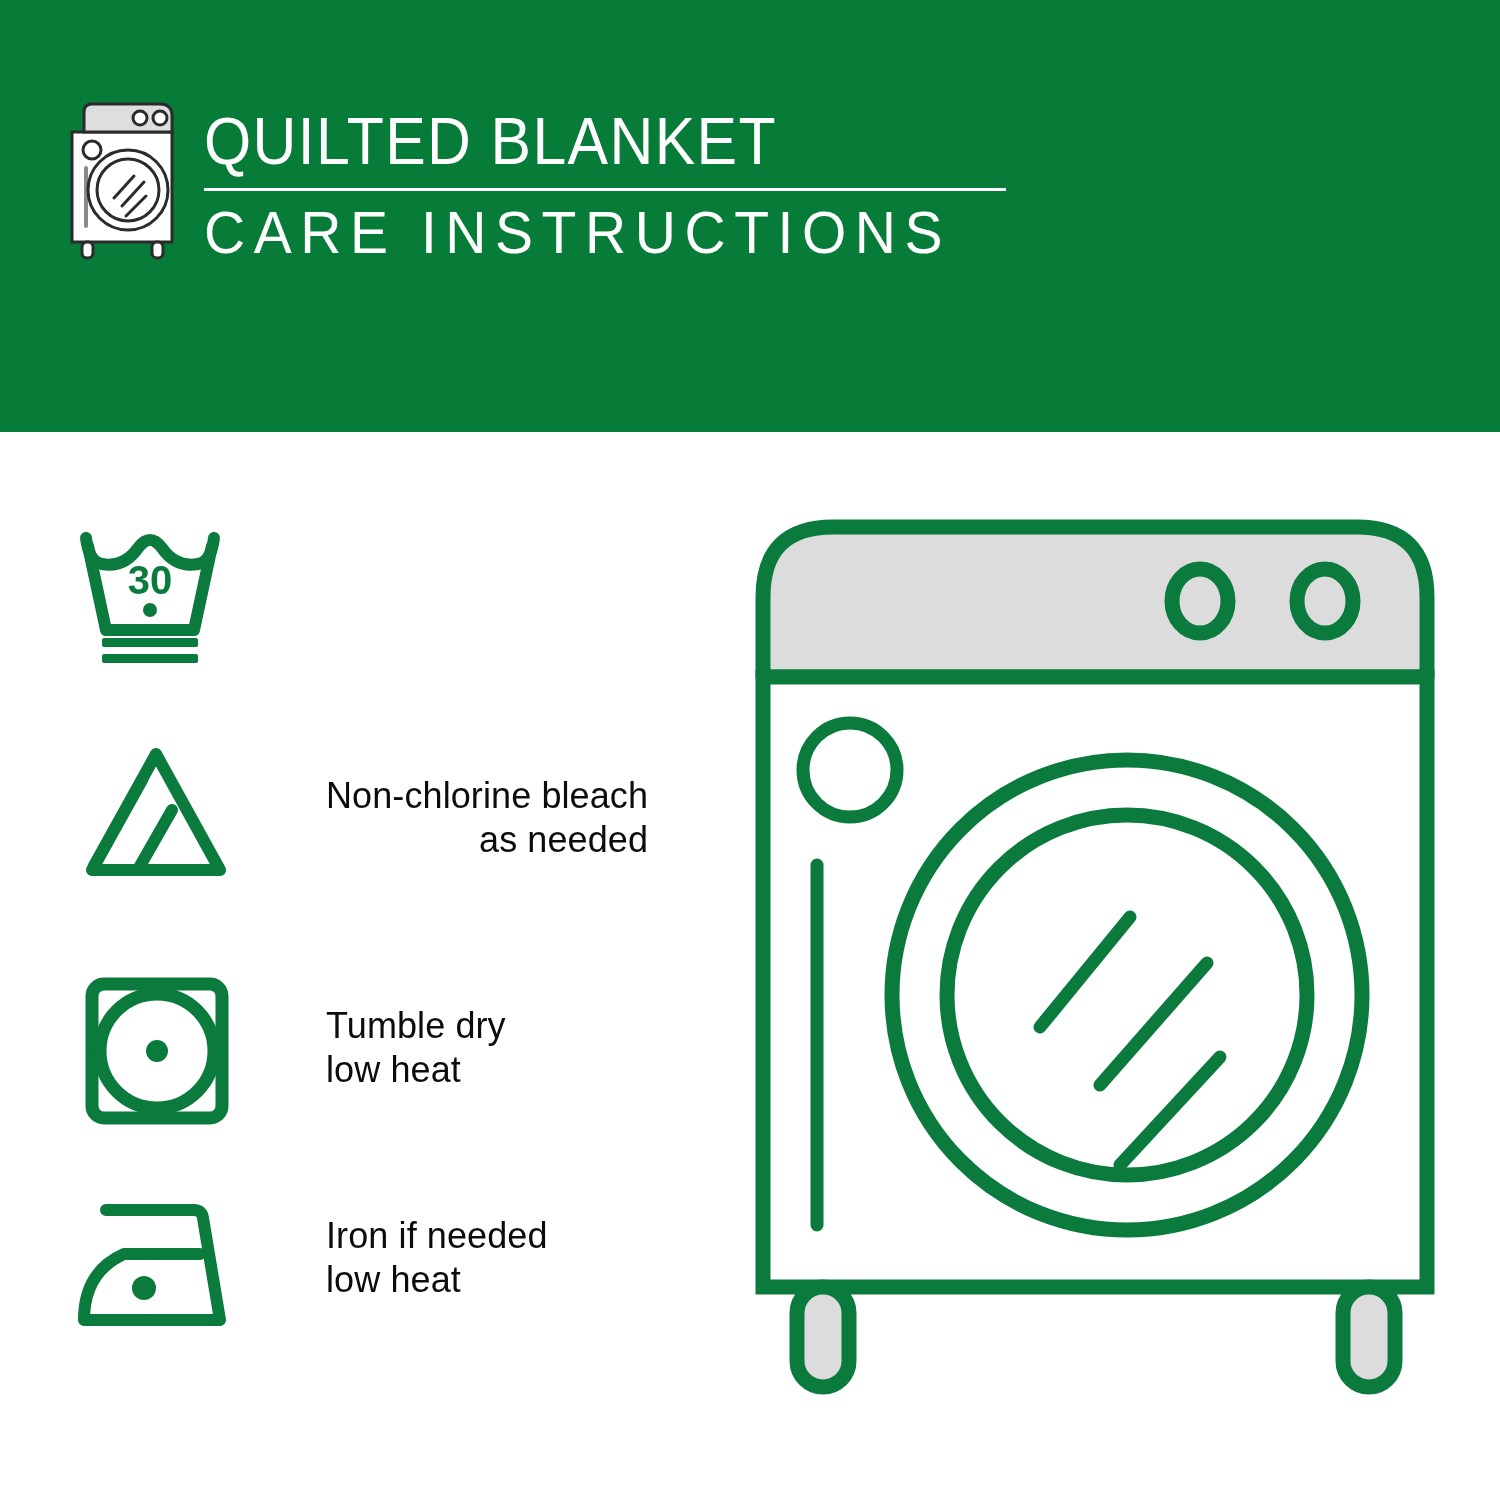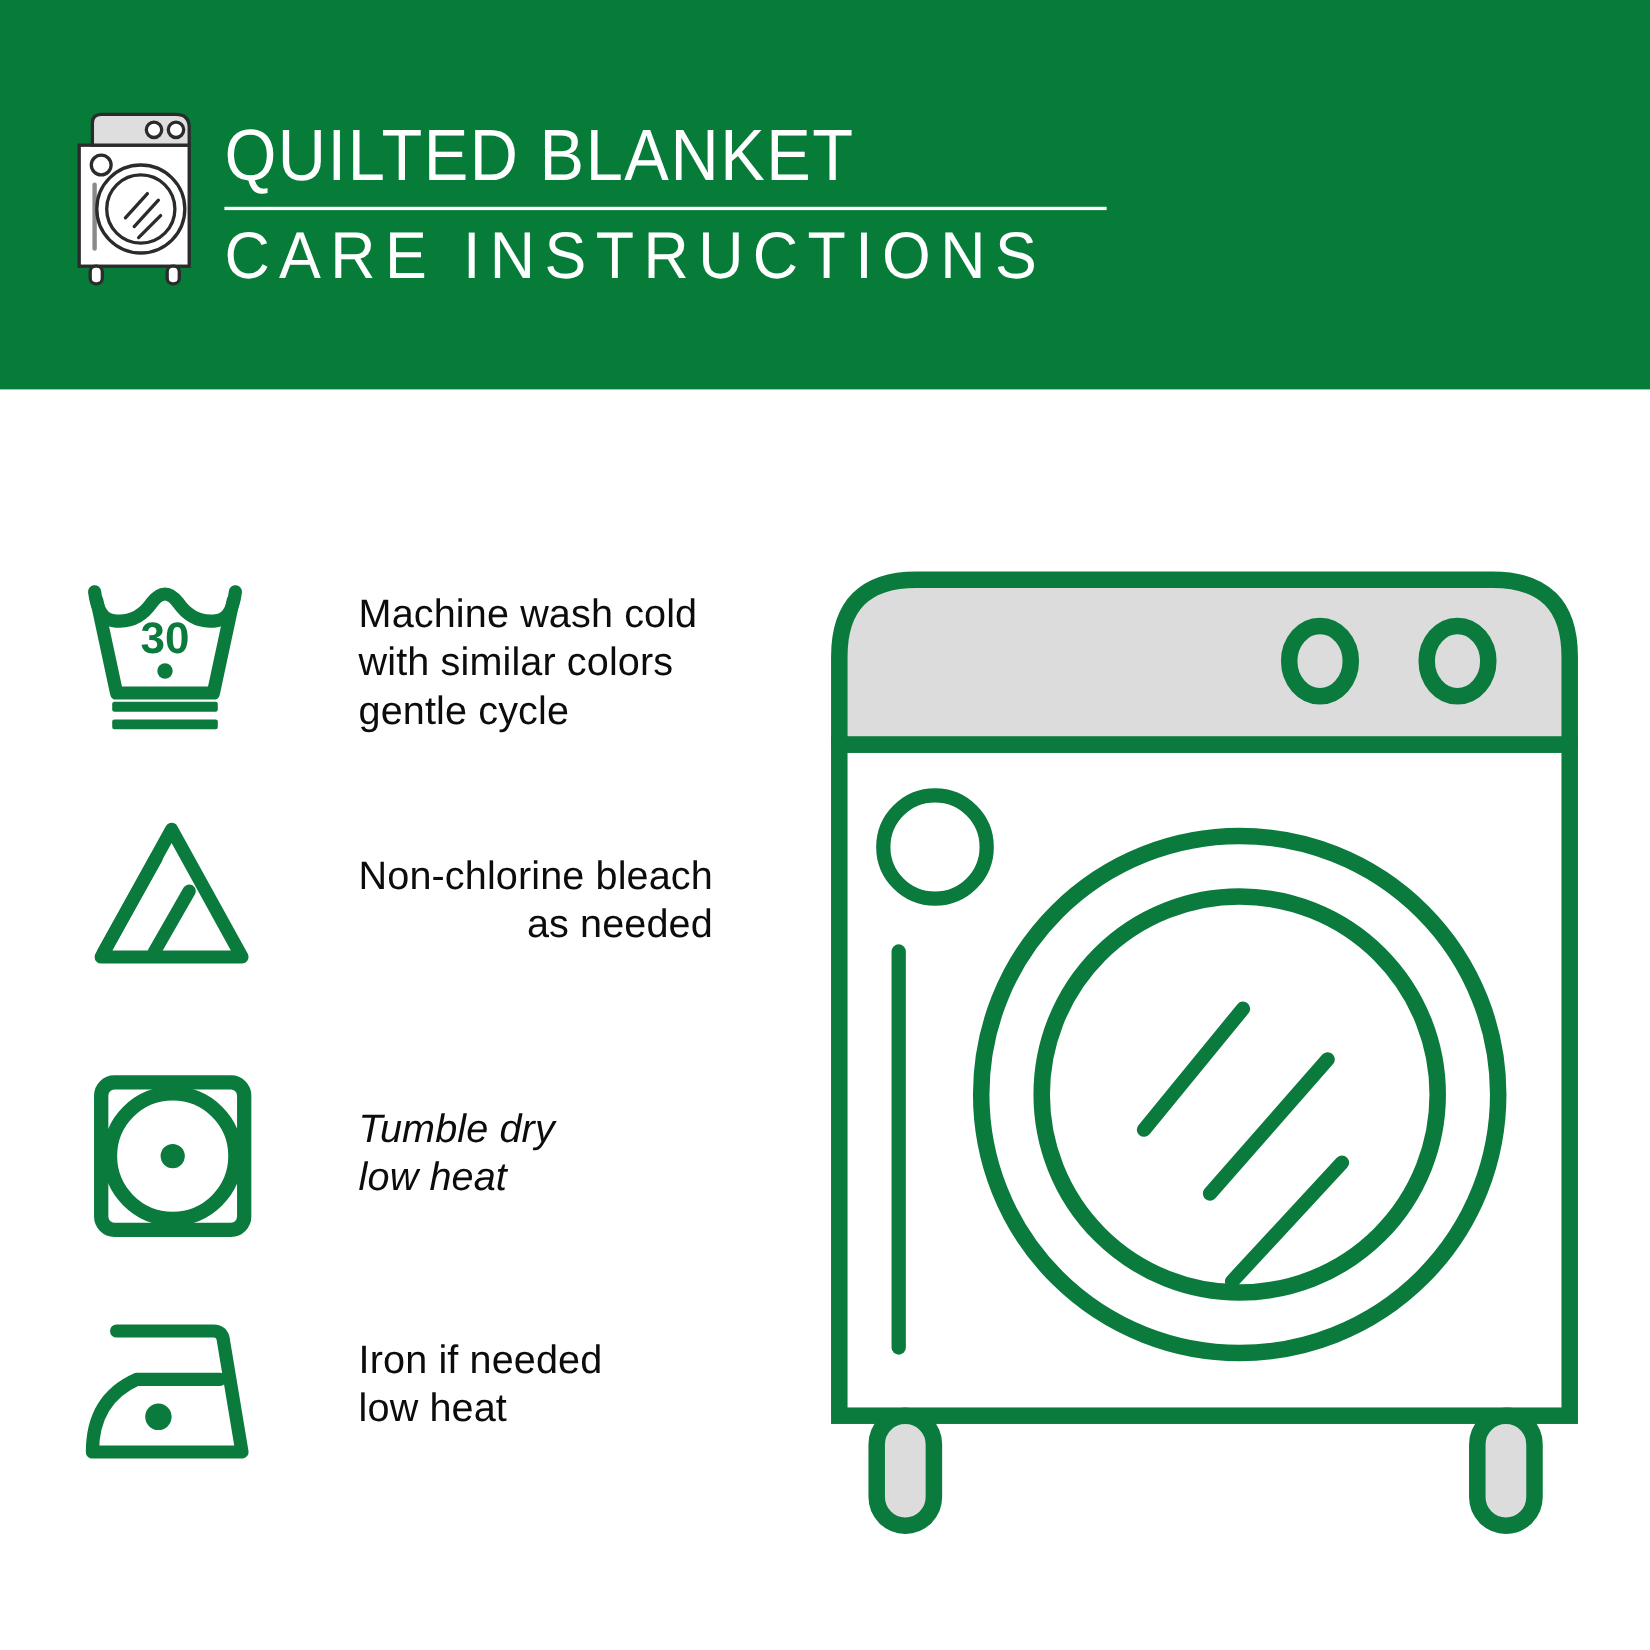--- a/index.html
+++ b/index.html
@@ -13,21 +13,21 @@
     font-family: "Liberation Sans", sans-serif;
     overflow: hidden;
     position: relative;
   }
 
   
   .header {
     position: absolute;
     left: 0; top: 0;
     width: 1500px;
-    height: 354px;
+    height: 432px;
     background: #077C38;
     overflow: hidden;
   }
   .header-inner {
     position: absolute;
     left: 62px;
     top: 98px;
     display: flex;
     align-items: flex-start;
   }
@@ -98,21 +98,21 @@
     margin-left: 60px;
     color: #0c0c0c;
     font-size: 36px;
     line-height: 44px;
     font-weight: 400;
     letter-spacing: 0.1px;
     white-space: pre-line;
   }
   .care-row.r0 .care-text { padding-top: 18px; }
   .care-row.r1 .care-text { padding-top: 38px; text-align: right; }
-  .care-row.r2 .care-text { padding-top: 28px; font-style: italic; }
+  .care-row.r2 .care-text { padding-top: 28px; }
   .care-row.r3 .care-text { padding-top: 22px; }
 
   
   .machine-wrap {
     position: absolute;
     left: 745px;
     top: 505px;
     width: 700px;
     height: 900px;
   }
@@ -169,23 +169,20 @@
           <path d="M16 28 L34 112 L122 112 L140 28"></path>
         </g>
 
         <text x="78" y="76" font-family="'Liberation Sans', sans-serif" font-size="40" font-weight="bold" fill="#0A7A3D" text-anchor="middle">30</text>
         <circle cx="78" cy="92" r="7" fill="#0A7A3D"></circle>
 
         <rect x="30" y="120" width="96" height="9" rx="2" fill="#0A7A3D"></rect>
         <rect x="30" y="136" width="96" height="9" rx="2" fill="#0A7A3D"></rect>
       </svg>
     </div>
-    <div class="care-text">Machine wash cold
-with similar colors
-gentle cycle</div>
   </div>
 
   <div class="care-row r1">
     <div class="care-icon">
       <svg viewBox="0 0 170 150" width="170" height="150">
         <g fill="none" stroke="#0A7A3D" stroke-width="12" stroke-linecap="round" stroke-linejoin="round">
           <path d="M84 18 L148 134 L20 134 Z"></path>
           <line x1="70" y1="44" x2="22" y2="130"></line>
           <line x1="100" y1="74" x2="68" y2="130"></line>
         </g>

